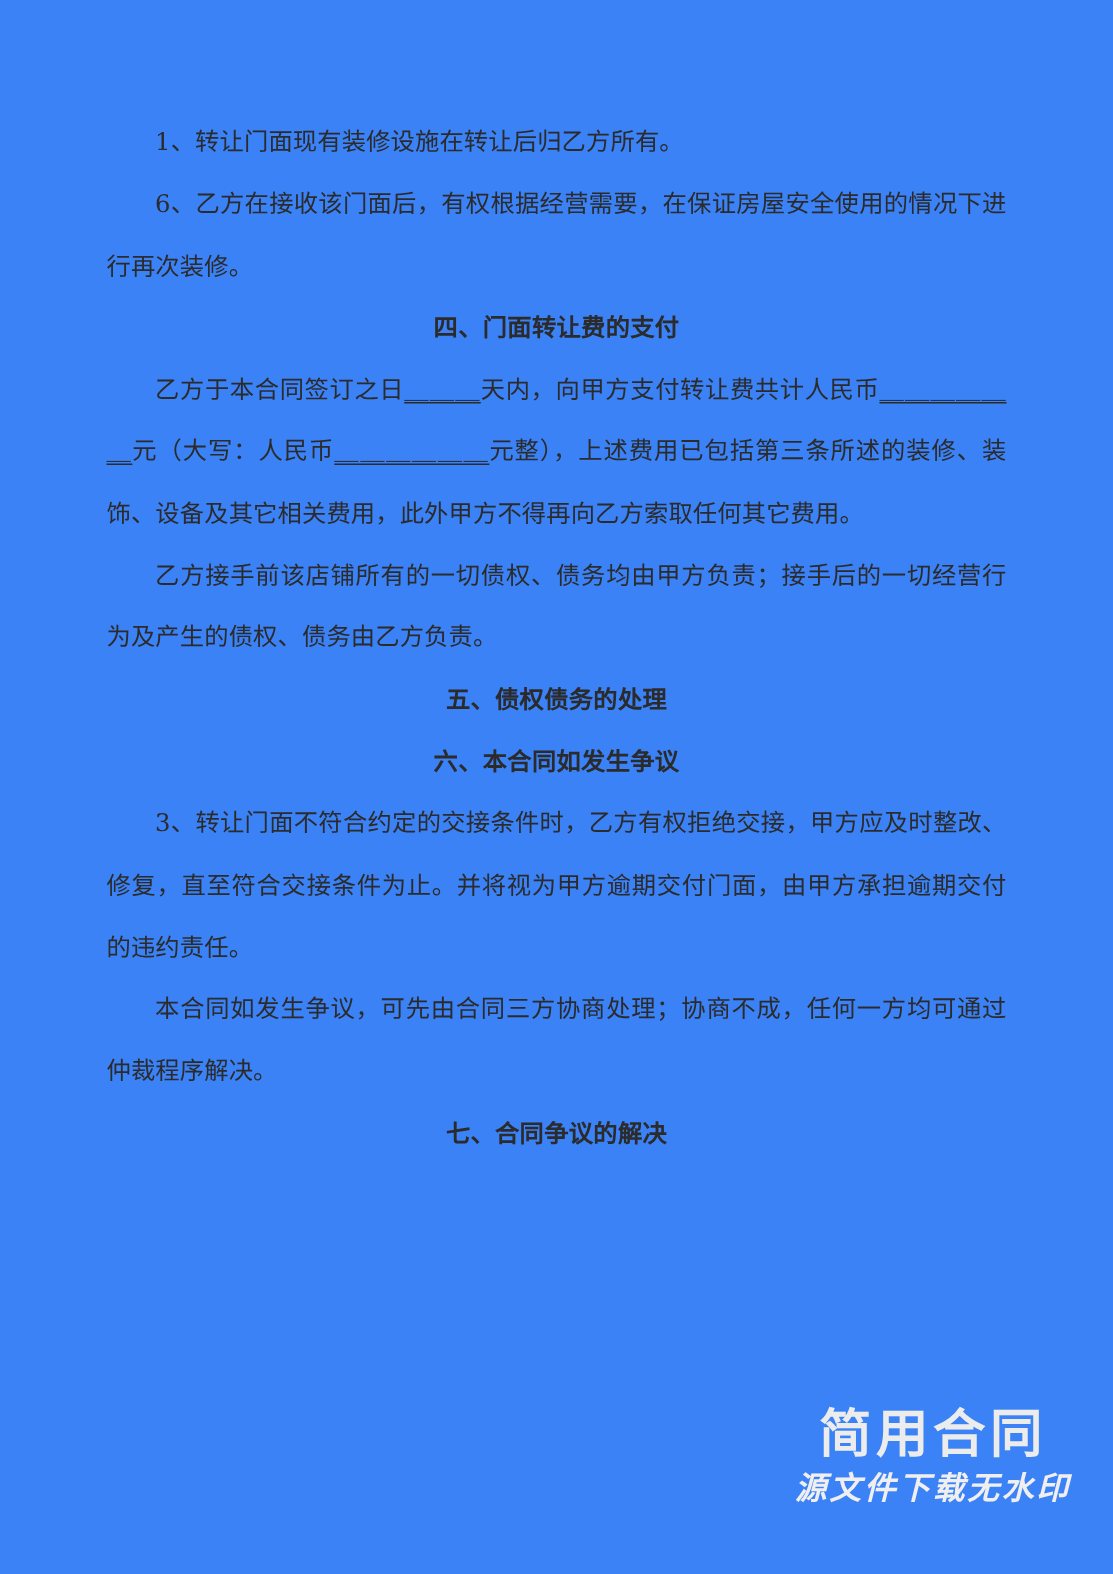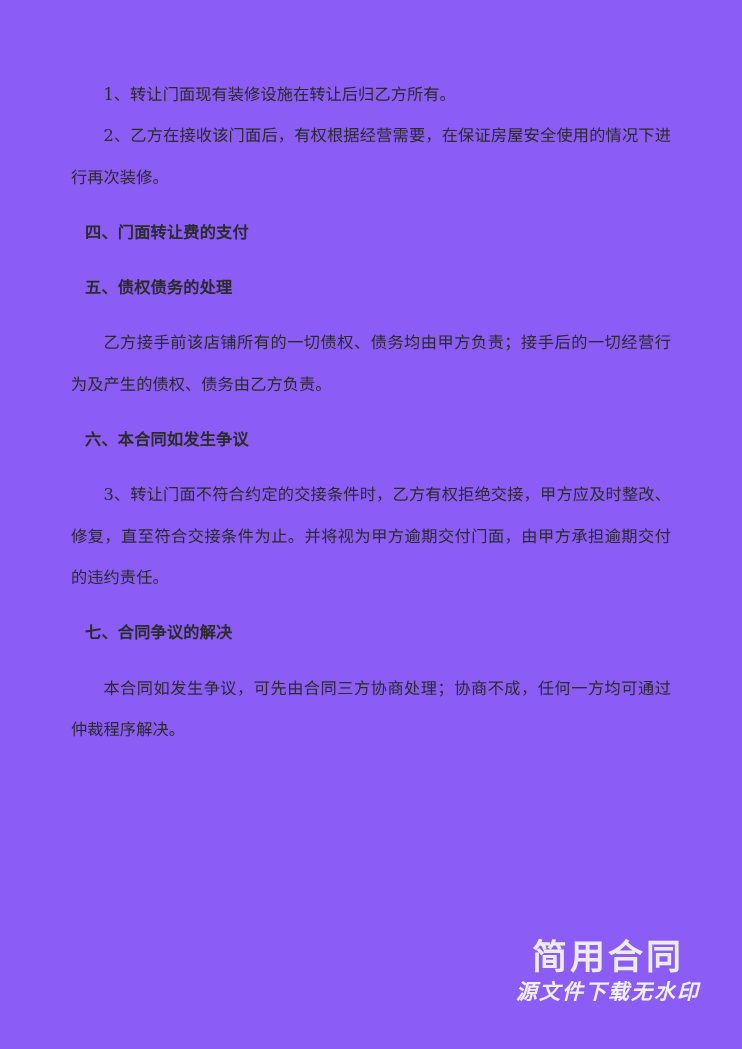--- a/index.html
+++ b/index.html
@@ -45,43 +45,43 @@
     margin: 0;
     word-break: break-all;
   }
 
   
   .heading {
     font-size: 16.2px;
     line-height: 41.3px;
     font-weight: bold;
     text-indent: 0;
-    text-align: left;
+    text-align: center;
     letter-spacing: 0.2px;
-    margin: 14px;
+    margin: 0;
   }
 
   
   .semi {
     font-weight: 600;
     letter-spacing: -0.1px;
   }
 
   
   .blank {
     text-decoration: underline;
     text-decoration-thickness: 1px;
     text-underline-offset: 3px;
     letter-spacing: 0.5px;
   }
 
   
   #watermark {
     position: absolute;
-    right: 18px;
+    right: 4px;
     bottom: 42px;
     width: 232px;
     text-align: center;
     user-select: none;
     pointer-events: none;
   }
   #watermark .wm-main {
     display: block;
     font-family: "DejaVu Sans", "Liberation Sans", sans-serif;
     font-weight: bold;
@@ -97,32 +97,33 @@
     font-size: 21px;
     line-height: 30px;
     letter-spacing: 2px;
     color: #efefef;
     font-style: italic;
   }
 </style>
 </head>
 <body>
 
-<div id="page" style="background: #8b5cf6; color: rgb(43, 43, 43);">
+<div id="page" style="background: #3b82f6; color: rgb(43, 43, 43);">
 
   <div id="doc">
       <p class="blk para">1、转让门面现有装修设施在转让后归乙方所有。</p>
-      <p class="blk para">2、乙方在接收该门面后，有权根据经营需要，在保证房屋安全使用的情况下进行再次装修。</p>
+      <p class="blk para">6、乙方在接收该门面后，有权根据经营需要，在保证房屋安全使用的情况下进行再次装修。</p>
       <p class="blk heading">四、门面转让费的支付</p>
+      <p class="blk para"><span>乙方于本合同签订之日</span><span class="blank">＿＿＿</span><span>天内，向甲方支付转让费共计人民币</span><span class="blank">＿＿＿＿＿＿</span><span>元（大写：人民币</span><span class="blank">＿＿＿＿＿＿</span><span>元整），上述费用已包括第三条所述的装修、装饰、设备及其它相关费用，此外甲方不得再向乙方索取任何其它费用。</span></p>
+      <p class="blk para">乙方接手前该店铺所有的一切债权、债务均由甲方负责；接手后的一切经营行为及产生的债权、债务由乙方负责。</p>
       <p class="blk heading">五、债权债务的处理</p>
-      <p class="blk para">乙方接手前该店铺所有的一切债权、债务均由甲方负责；接手后的一切经营行为及产生的债权、债务由乙方负责。</p>
       <p class="blk heading">六、本合同如发生争议</p>
       <p class="blk para">3、转让门面不符合约定的交接条件时，乙方有权拒绝交接，甲方应及时整改、修复，直至符合交接条件为止。并将视为甲方逾期交付门面，由甲方承担逾期交付的违约责任。</p>
+      <p class="blk para">本合同如发生争议，可先由合同三方协商处理；协商不成，任何一方均可通过仲裁程序解决。</p>
       <p class="blk heading">七、合同争议的解决</p>
-      <p class="blk para">本合同如发生争议，可先由合同三方协商处理；协商不成，任何一方均可通过仲裁程序解决。</p>
     </div>
 
   <div id="watermark">
     <span class="wm-main" style="color: rgb(236, 236, 236);">简用合同</span>
     <span class="wm-sub" style="color: rgb(239, 239, 239);">源文件下载无水印</span>
   </div>
 
 </div>
 
 </body></html>

